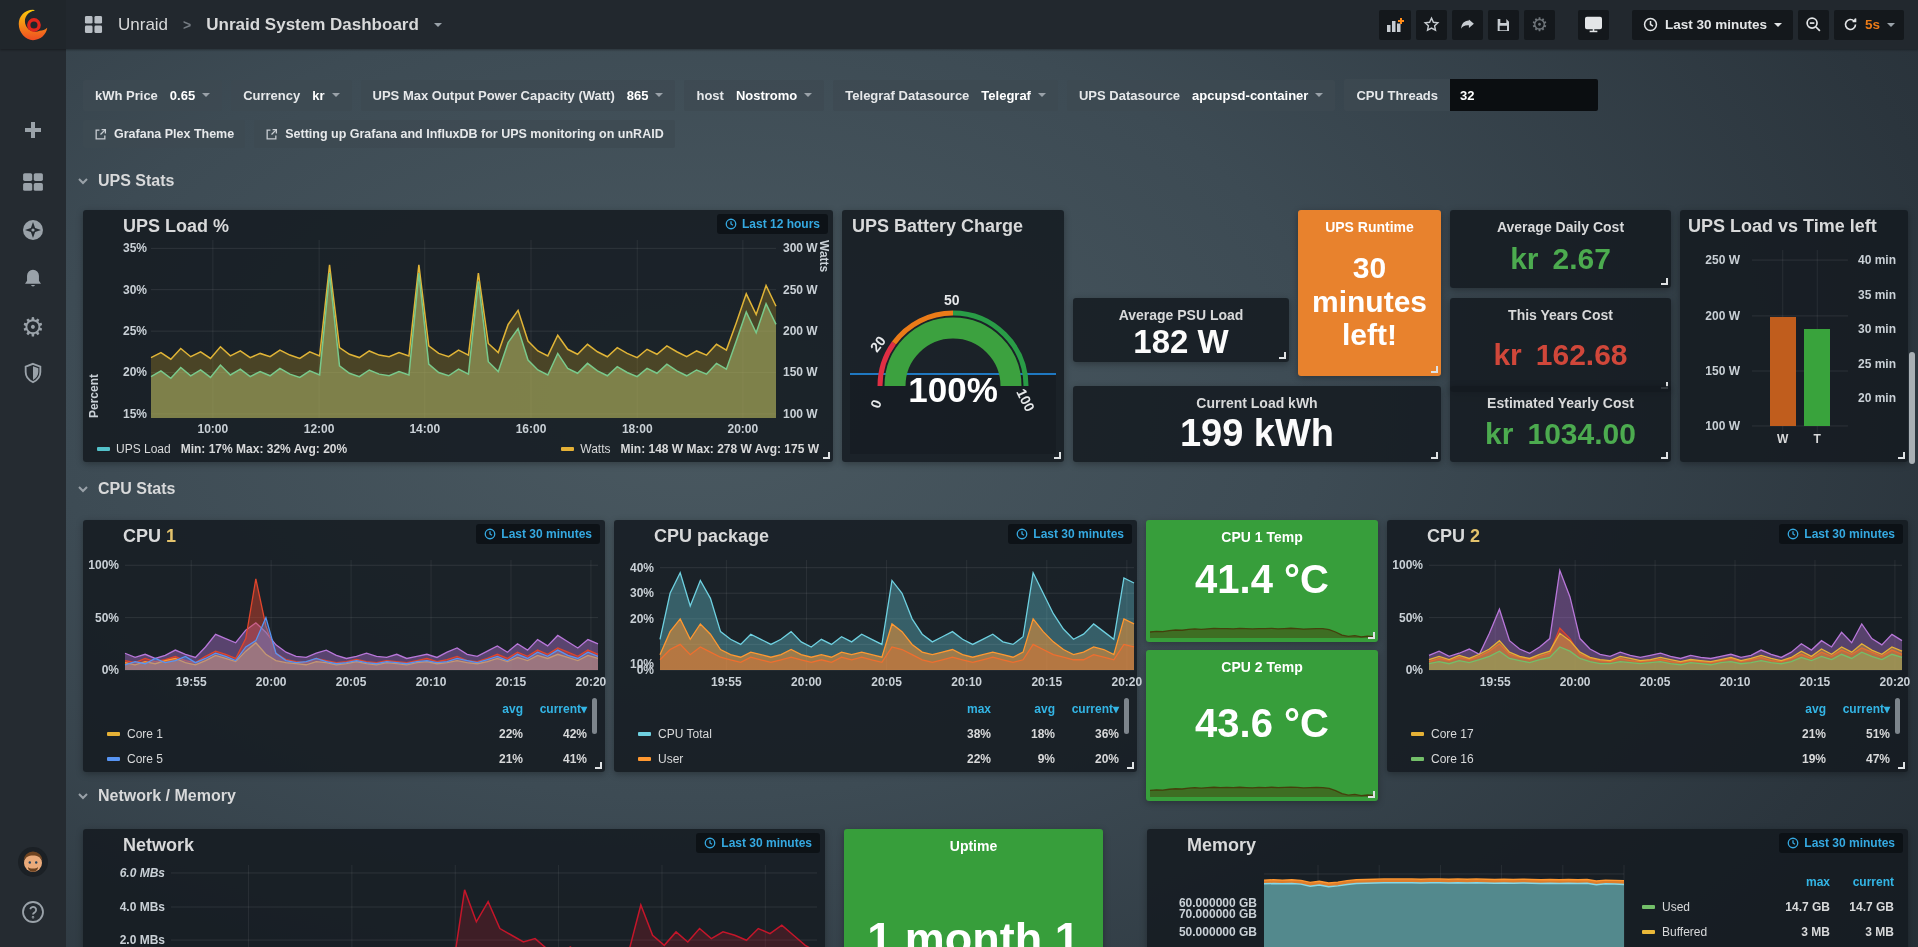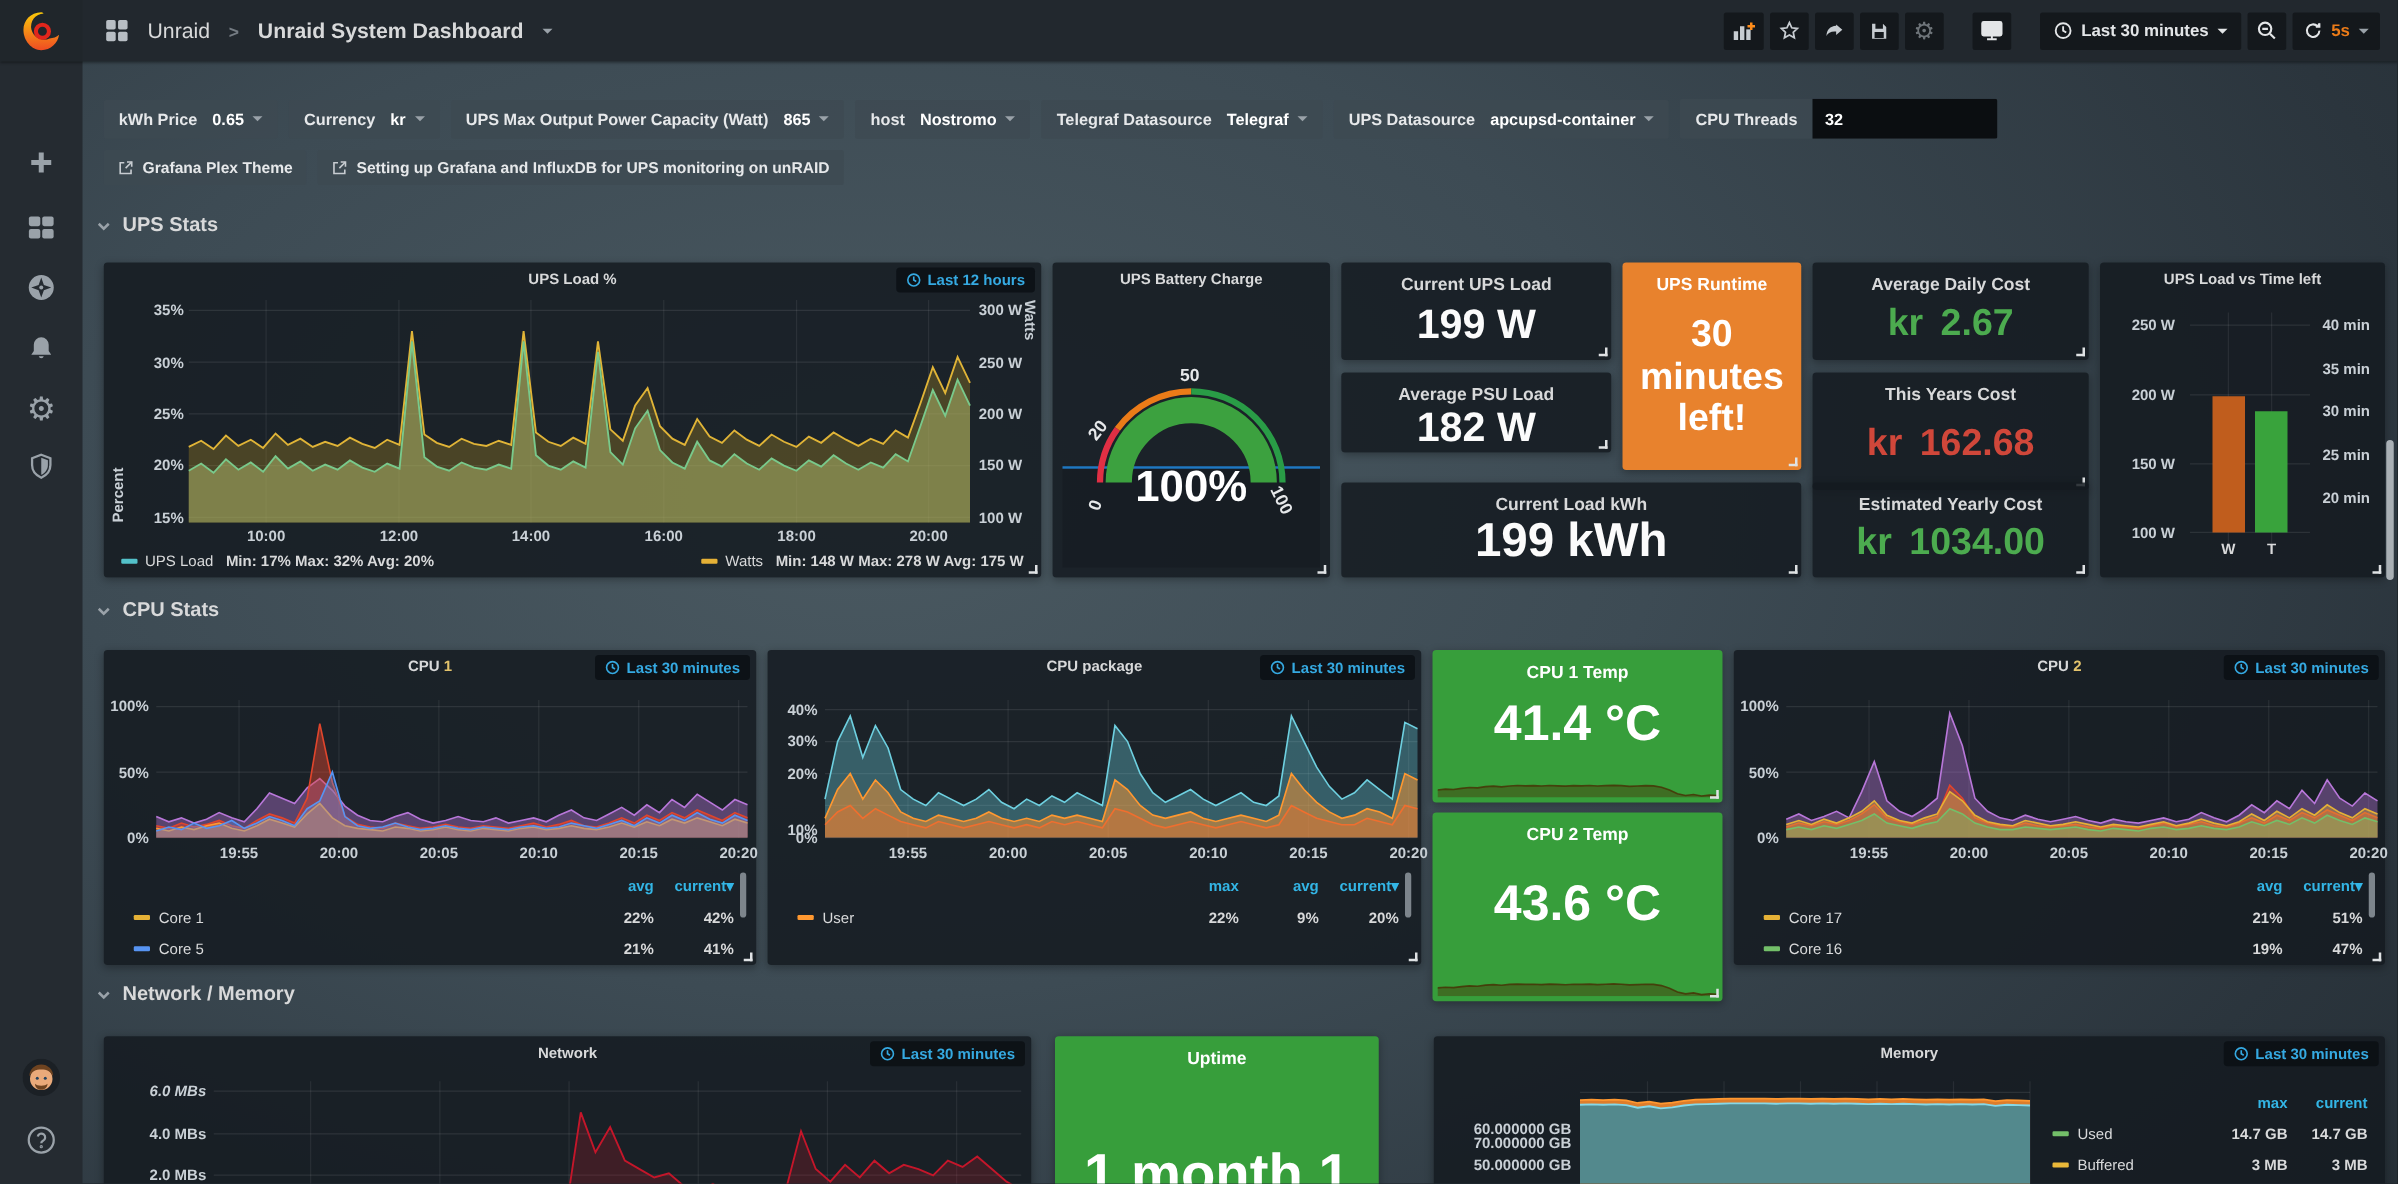--- a/index.html
+++ b/index.html
@@ -28,21 +28,21 @@
   .vrow{position:absolute;display:flex;gap:9px;align-items:center}
   .vchip{display:flex;align-items:center;gap:12px;background:rgba(62,74,82,.75);padding:8px 12px;border-radius:2px;font-size:13px;cursor:pointer}
   .vchip .vlab{font-weight:700;color:#e6e8ea}
   .vchip .vval{font-weight:600;color:#fff;display:flex;align-items:center;gap:7px}
   .vinput{background:#0b0e11;border:none;color:#fff;font-size:13px;font-weight:600;width:148px;height:32px;padding:0 10px;font-family:"Liberation Sans",sans-serif}
   .lchip{display:flex;align-items:center;gap:7px;background:rgba(62,74,82,.75);padding:7px 11px;border-radius:2px;font-size:12.5px;font-weight:700;color:#e6e8ea;cursor:pointer}
   .sechead{position:absolute;display:flex;align-items:center;gap:8px;font-size:16px;font-weight:700;color:#d8d9da;cursor:pointer}
   .sechead svg{color:#9aa2a9}
   
   .panel{position:absolute;background:rgba(20,26,32,.85);border-radius:3px;box-shadow:0 2px 7px rgba(0,0,0,.3)}
-  .ptitle{position:absolute;top:6px;left:40px;right:40px;text-align:center;font-size:12px;font-weight:700;color:#d8d9da;cursor:pointer;white-space:nowrap}
+  .ptitle{position:absolute;top:6px;left:40px;right:40px;font-size:18px;font-weight:700;color:#d8d9da;cursor:pointer;white-space:nowrap}
   .tnum{color:#e3c36c}
   .badge{position:absolute;top:4px;right:5px;display:flex;align-items:center;gap:5px;background:rgba(9,12,16,.72);color:#35a9e1;font-size:12px;font-weight:700;padding:3px 8px;border-radius:3px;cursor:pointer}
   .corner{position:absolute;right:3px;bottom:3px;width:7px;height:7px;border-right:2px solid #dfe2e4;border-bottom:2px solid #dfe2e4;cursor:pointer}
   .plot{position:absolute}
   .plot svg{position:absolute;inset:0;width:100%;height:100%;overflow:visible}
   .yticks{position:absolute;font-size:12px;font-weight:700;color:#c9d0d6}
   .yticks span{position:absolute;right:0;transform:translateY(-50%);white-space:nowrap}
   .yticks.la span{left:0;right:auto}
   .xticks{position:absolute;font-size:12px;font-weight:700;color:#c9d0d6;height:16px}
   .xticks span{position:absolute;transform:translateX(-50%);white-space:nowrap}
@@ -386,25 +386,20 @@
       <path d="M53 176 A58 58 0 0 1 169 176" stroke="#3ca13f" stroke-width="21" fill="none"></path>
     </svg>
     <span class="glabel" style="left:30px;top:186px;transform:rotate(-70deg)">0</span>
     <span class="glabel" style="left:28px;top:126px;transform:rotate(-52deg)">20</span>
     <span class="glabel" style="left:102px;top:82px">50</span>
     <span class="glabel" style="left:172px;top:182px;transform:rotate(64deg)">100</span>
     <div class="gvalue">100%</div>
     <div class="corner"></div>
   </div>
 
-  <div class="panel stat" style="left:1007px;top:161px;width:216px;height:78px">
-    <div class="st">Current UPS Load</div>
-    <div class="sv">199 W</div>
-    <div class="corner"></div>
-  </div>
   <div class="panel stat" style="left:1007px;top:249px;width:216px;height:64px">
     <div class="st">Average PSU Load</div>
     <div class="sv">182 W</div>
     <div class="corner"></div>
   </div>
   <div class="panel stat" style="left:1007px;top:337px;width:368px;height:76px">
     <div class="st">Current Load kWh</div>
     <div class="sv big">199 kWh</div>
     <div class="corner"></div>
   </div>
@@ -589,20 +584,26 @@
           <span style="left: 98.5%;">20:20</span>
         </div>
     <div class="lt" style="left:24px;right:18px;top:176px">
           <div class="lt-head" style="grid-template-columns: 1fr 64px 64px 64px;">
             <span></span>
             <span>max</span>
             <span>avg</span>
             <span>current▾</span>
           </div>
           <div class="lt-row" style="grid-template-columns: 1fr 64px 64px 64px;">
+            <span class="lt-name"><span class="sw" style="background: rgb(110, 208, 224);"></span>CPU Total</span>
+            <span class="lt-val">38%</span>
+            <span class="lt-val">18%</span>
+            <span class="lt-val">36%</span>
+          </div>
+          <div class="lt-row" style="grid-template-columns: 1fr 64px 64px 64px;">
             <span class="lt-name"><span class="sw" style="background: rgb(255, 152, 48);"></span>User</span>
             <span class="lt-val">22%</span>
             <span class="lt-val">9%</span>
             <span class="lt-val">20%</span>
           </div>
         </div>
     <div class="lscroll" style="right:8px;top:178px;height:36px"></div>
     <div class="corner"></div>
   </div>
 

